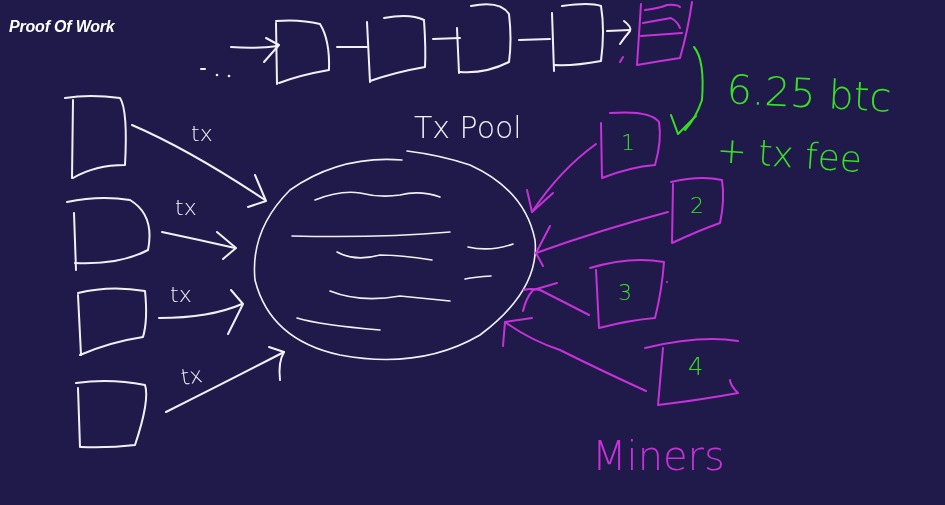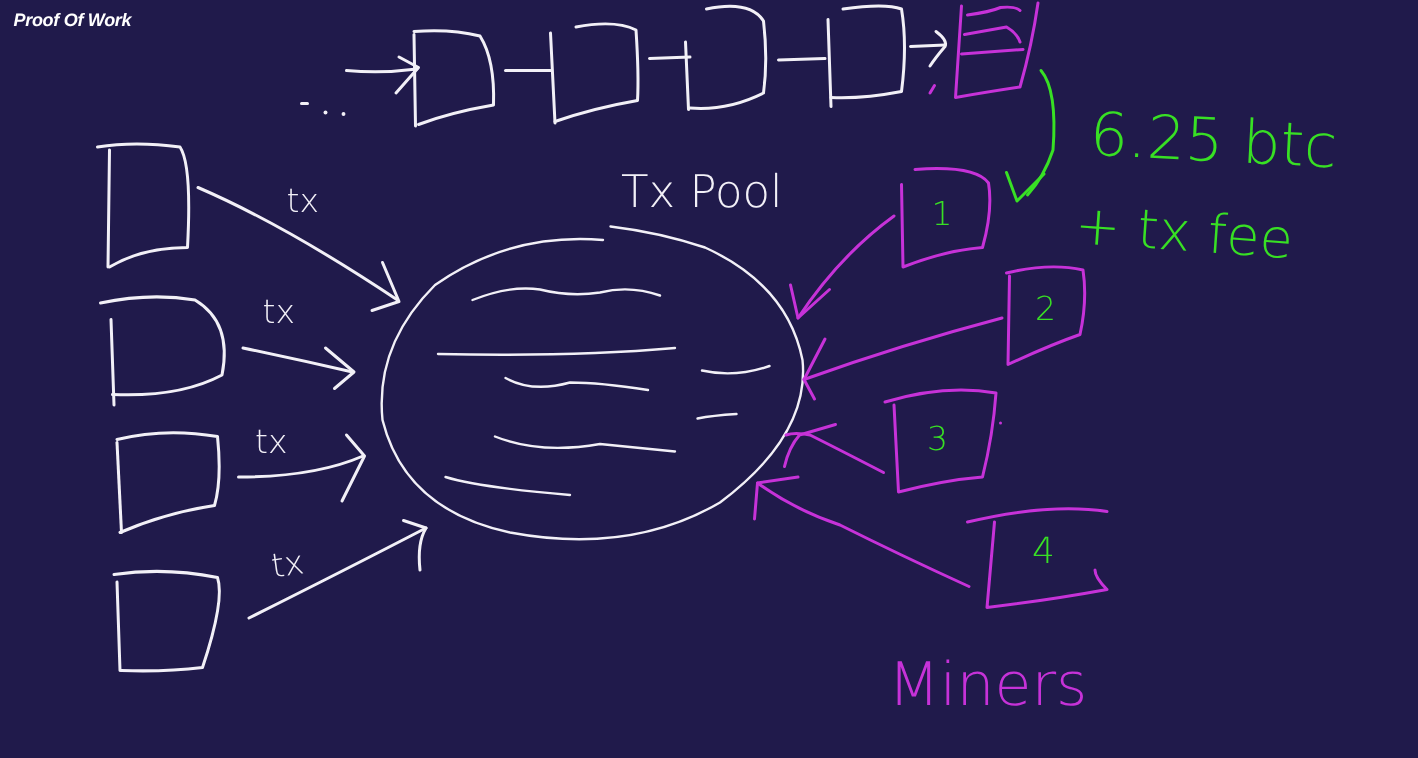--- a/index.html
+++ b/index.html
@@ -1,17 +1,17 @@
 <!DOCTYPE html>
 <html><head>
 <meta charset="utf-8">
 <style>
   html, body { margin:0; padding:0; }
   body { width:945px; height:505px; background:#201a4b; overflow:hidden; position:relative; font-family:"Liberation Sans", sans-serif; }
-  .title { position:absolute; left:9px; top:6px; color:#ffffff; font-weight:bold; font-style:italic; font-size:12px; letter-spacing:-0.2px; }
+  .title { position:absolute; left:9px; top:18px; color:#ffffff; font-weight:bold; font-style:italic; font-size:16px; letter-spacing:-0.2px; }
   svg { position:absolute; left:0; top:0; }
   .w { stroke:#f2f0f7; fill:none; stroke-width:2; stroke-linecap:round; stroke-linejoin:round; }
   .thin { stroke-width:1.6; }
   .m { stroke:#c632d8; fill:none; stroke-width:2; stroke-linecap:round; stroke-linejoin:round; }
   .g { stroke:#38e024; fill:none; stroke-width:2; stroke-linecap:round; stroke-linejoin:round; }
   .hand { font-family:"DejaVu Sans", sans-serif; font-weight:200; }
 </style>
 </head>
 <body>
 

